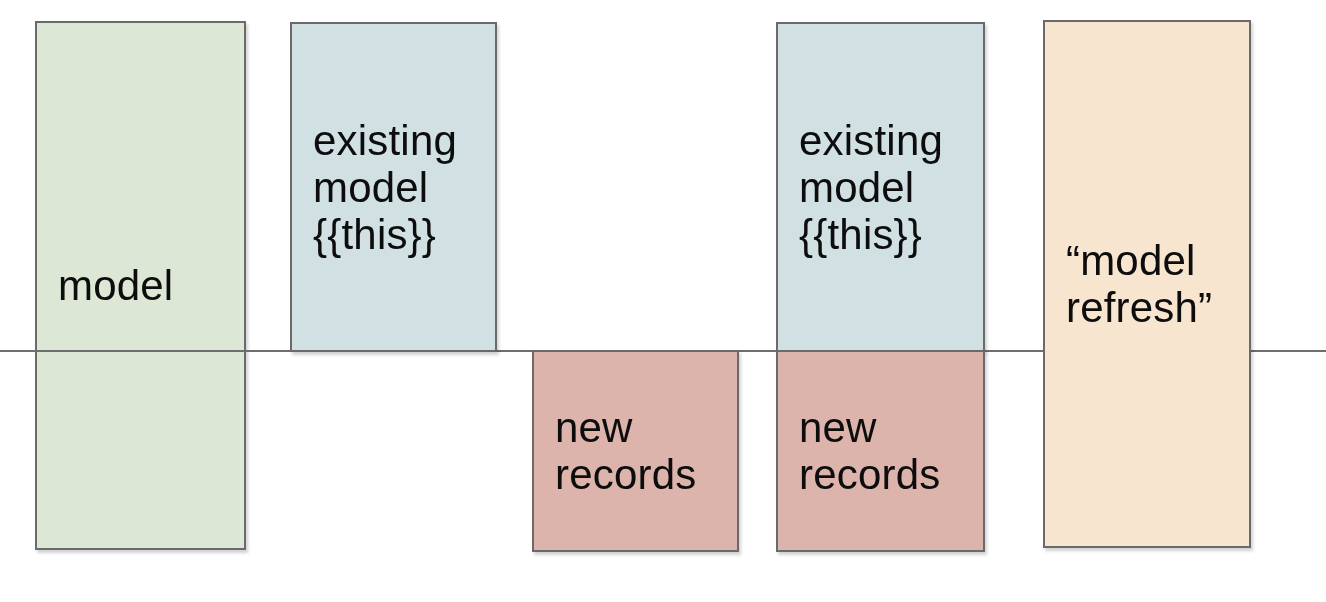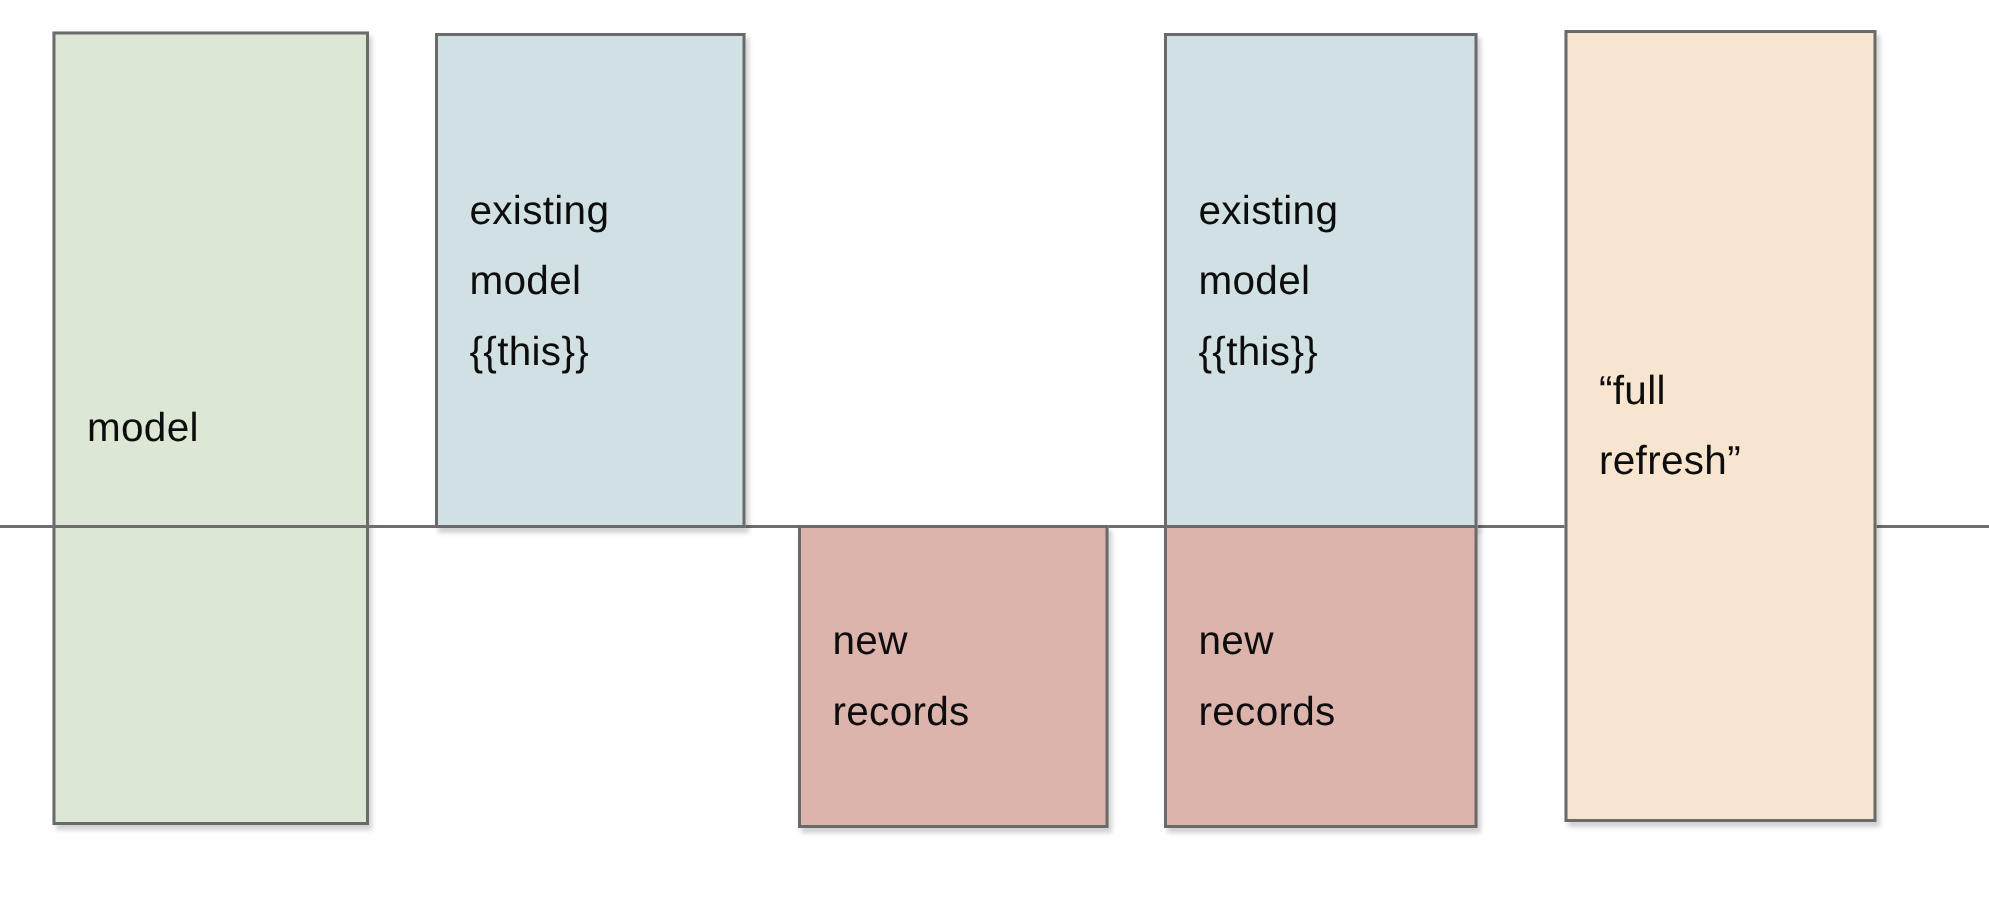--- a/index.html
+++ b/index.html
@@ -30,21 +30,21 @@
     box-shadow: 2px 3px 3px rgba(0,0,0,0.18);
     display: flex;
     align-items: center;
     z-index: 3;
   }
   
   .under-line { z-index: 1; }
   .box-label {
     padding-left: 21px;
     padding-right: 6px;
-    font-size: 27px;
+    font-size: 42px;
     line-height: 47px;
     color: #0d0d0d;
     white-space: pre-line;
     letter-spacing: 0.2px;
   }
   .box-source        { left: 35px;   top: 21px;  width: 211px; height: 529px; }
   .box-existing-1    { left: 290px;  top: 22px;  width: 207px; height: 330px; }
   .box-new-1         { left: 532px;  top: 350px; width: 207px; height: 202px; }
   .box-existing-2    { left: 776px;  top: 22px;  width: 209px; height: 330px; }
   .box-new-2         { left: 776px;  top: 350px; width: 209px; height: 202px; }
@@ -77,17 +77,17 @@
 model
 {{this}}</div>
   </div>
 
   <div class="box box-new-2" style="background-color: rgb(220, 180, 171);">
     <div class="box-label">new
 records</div>
   </div>
 
   <div class="box box-full-refresh" style="background-color: rgb(248, 229, 207);">
-    <div class="box-label">“full
+    <div class="box-label">“model
 refresh”</div>
   </div>
 
 </div>
 
 </body></html>

